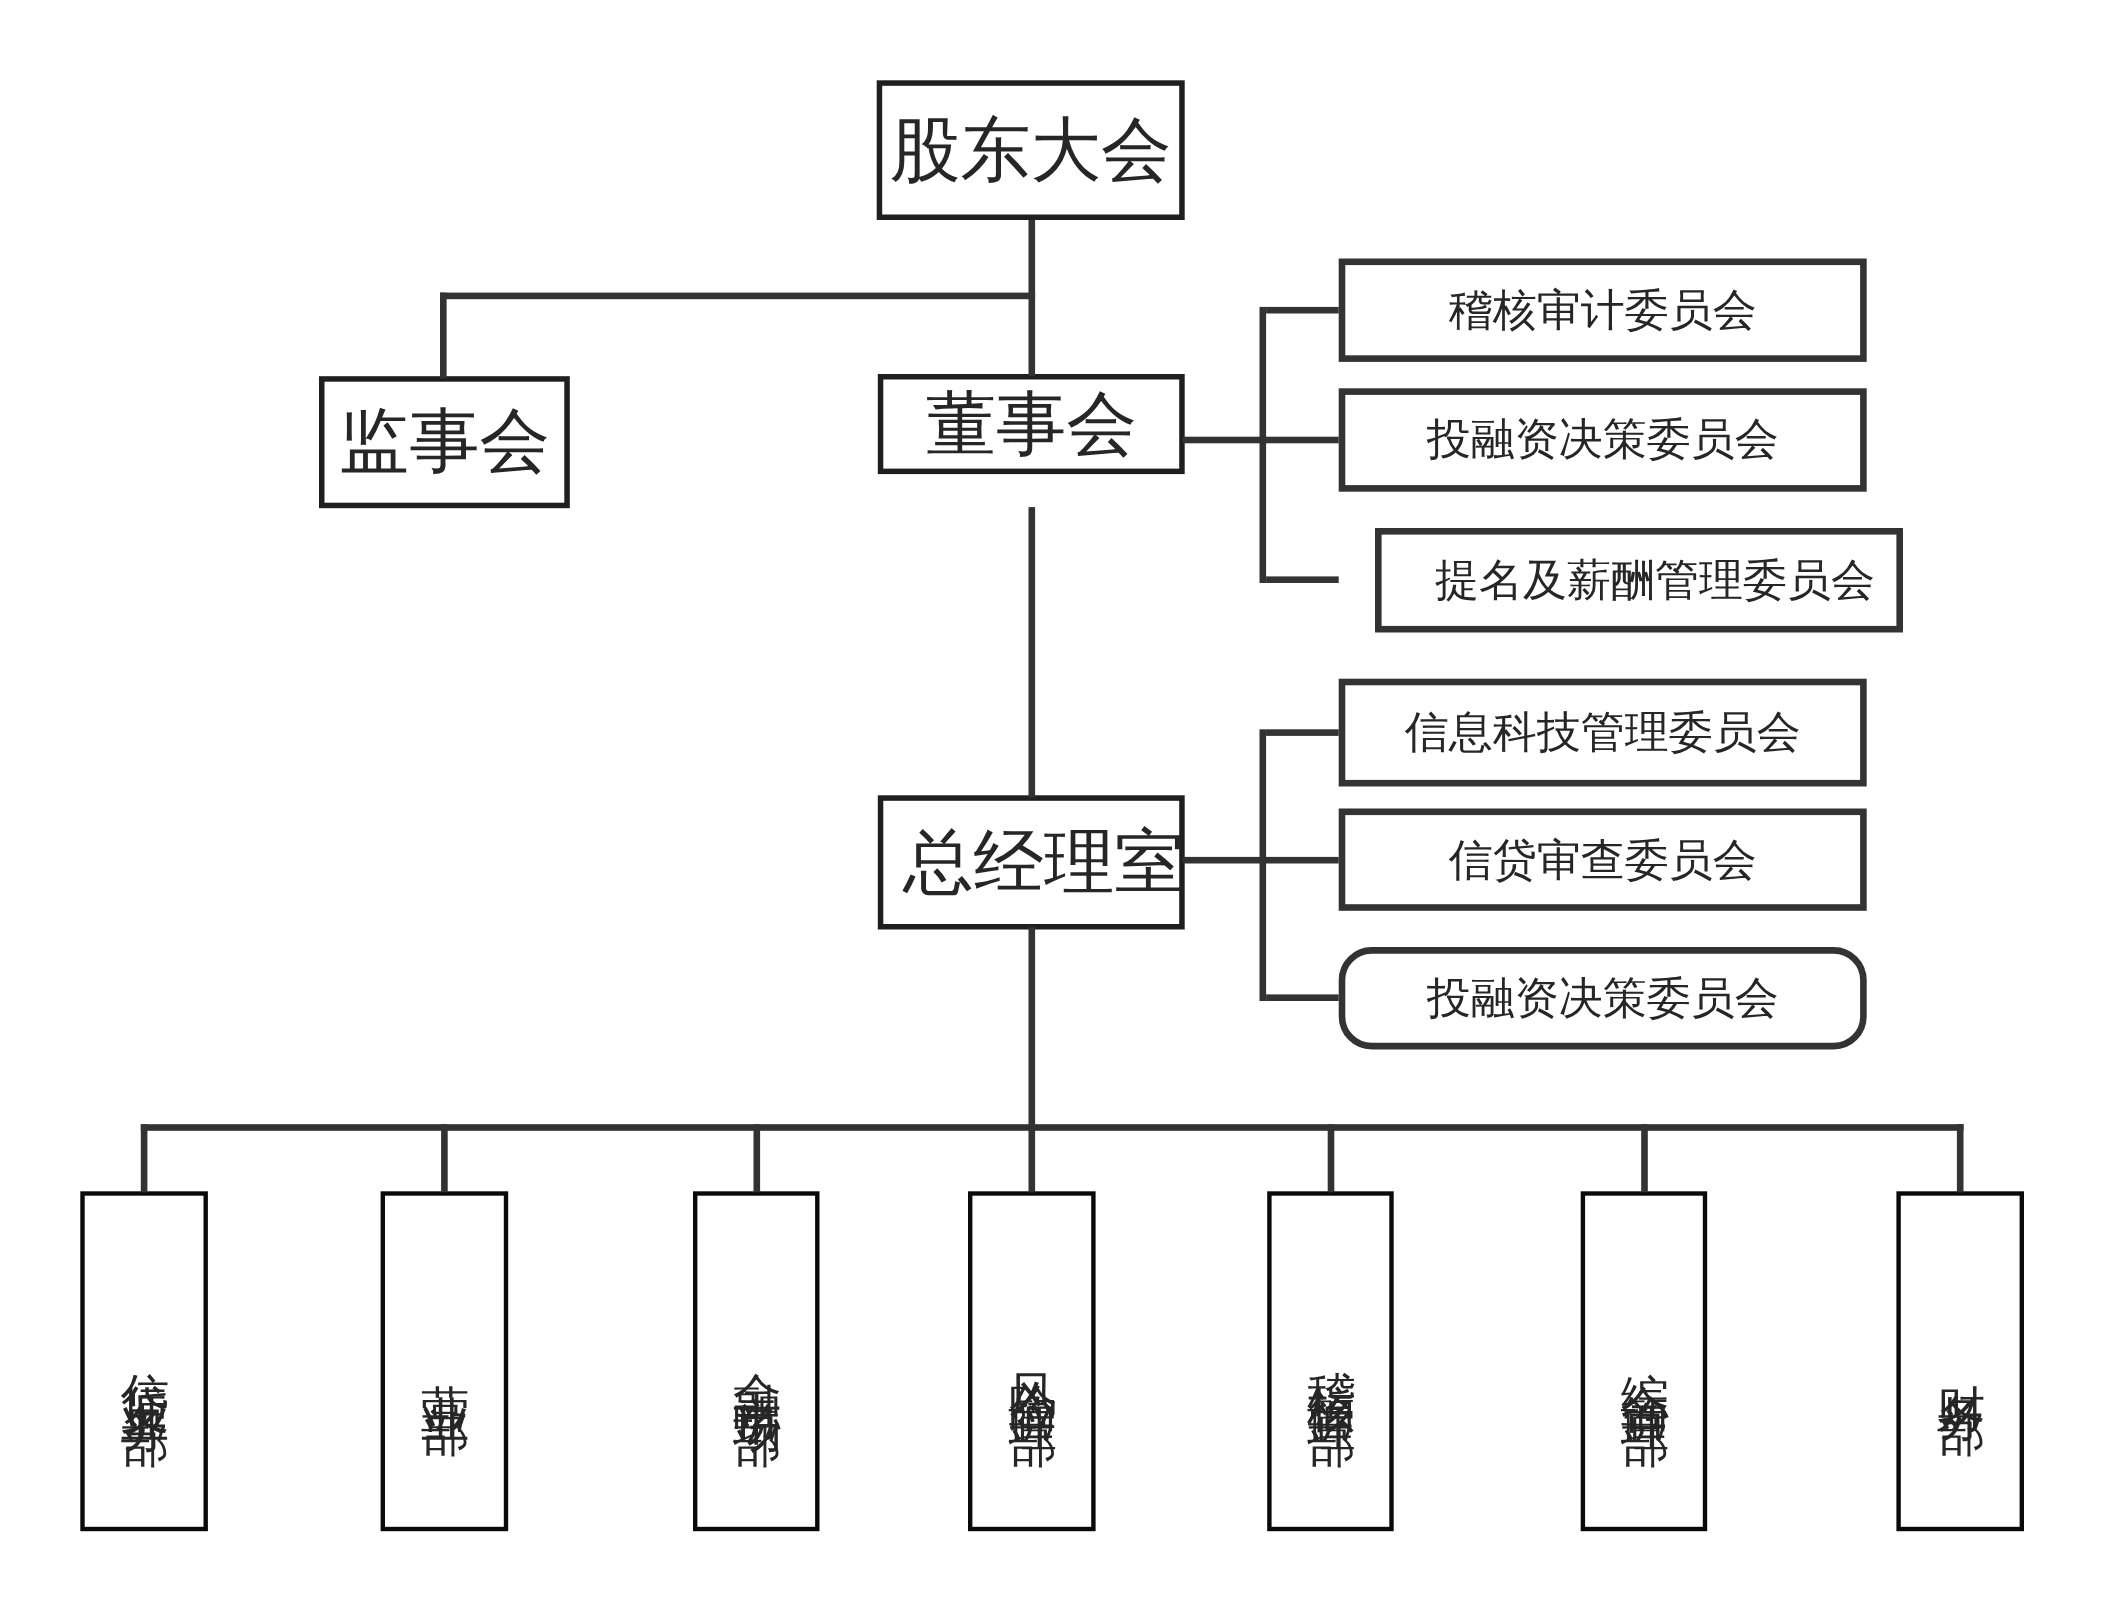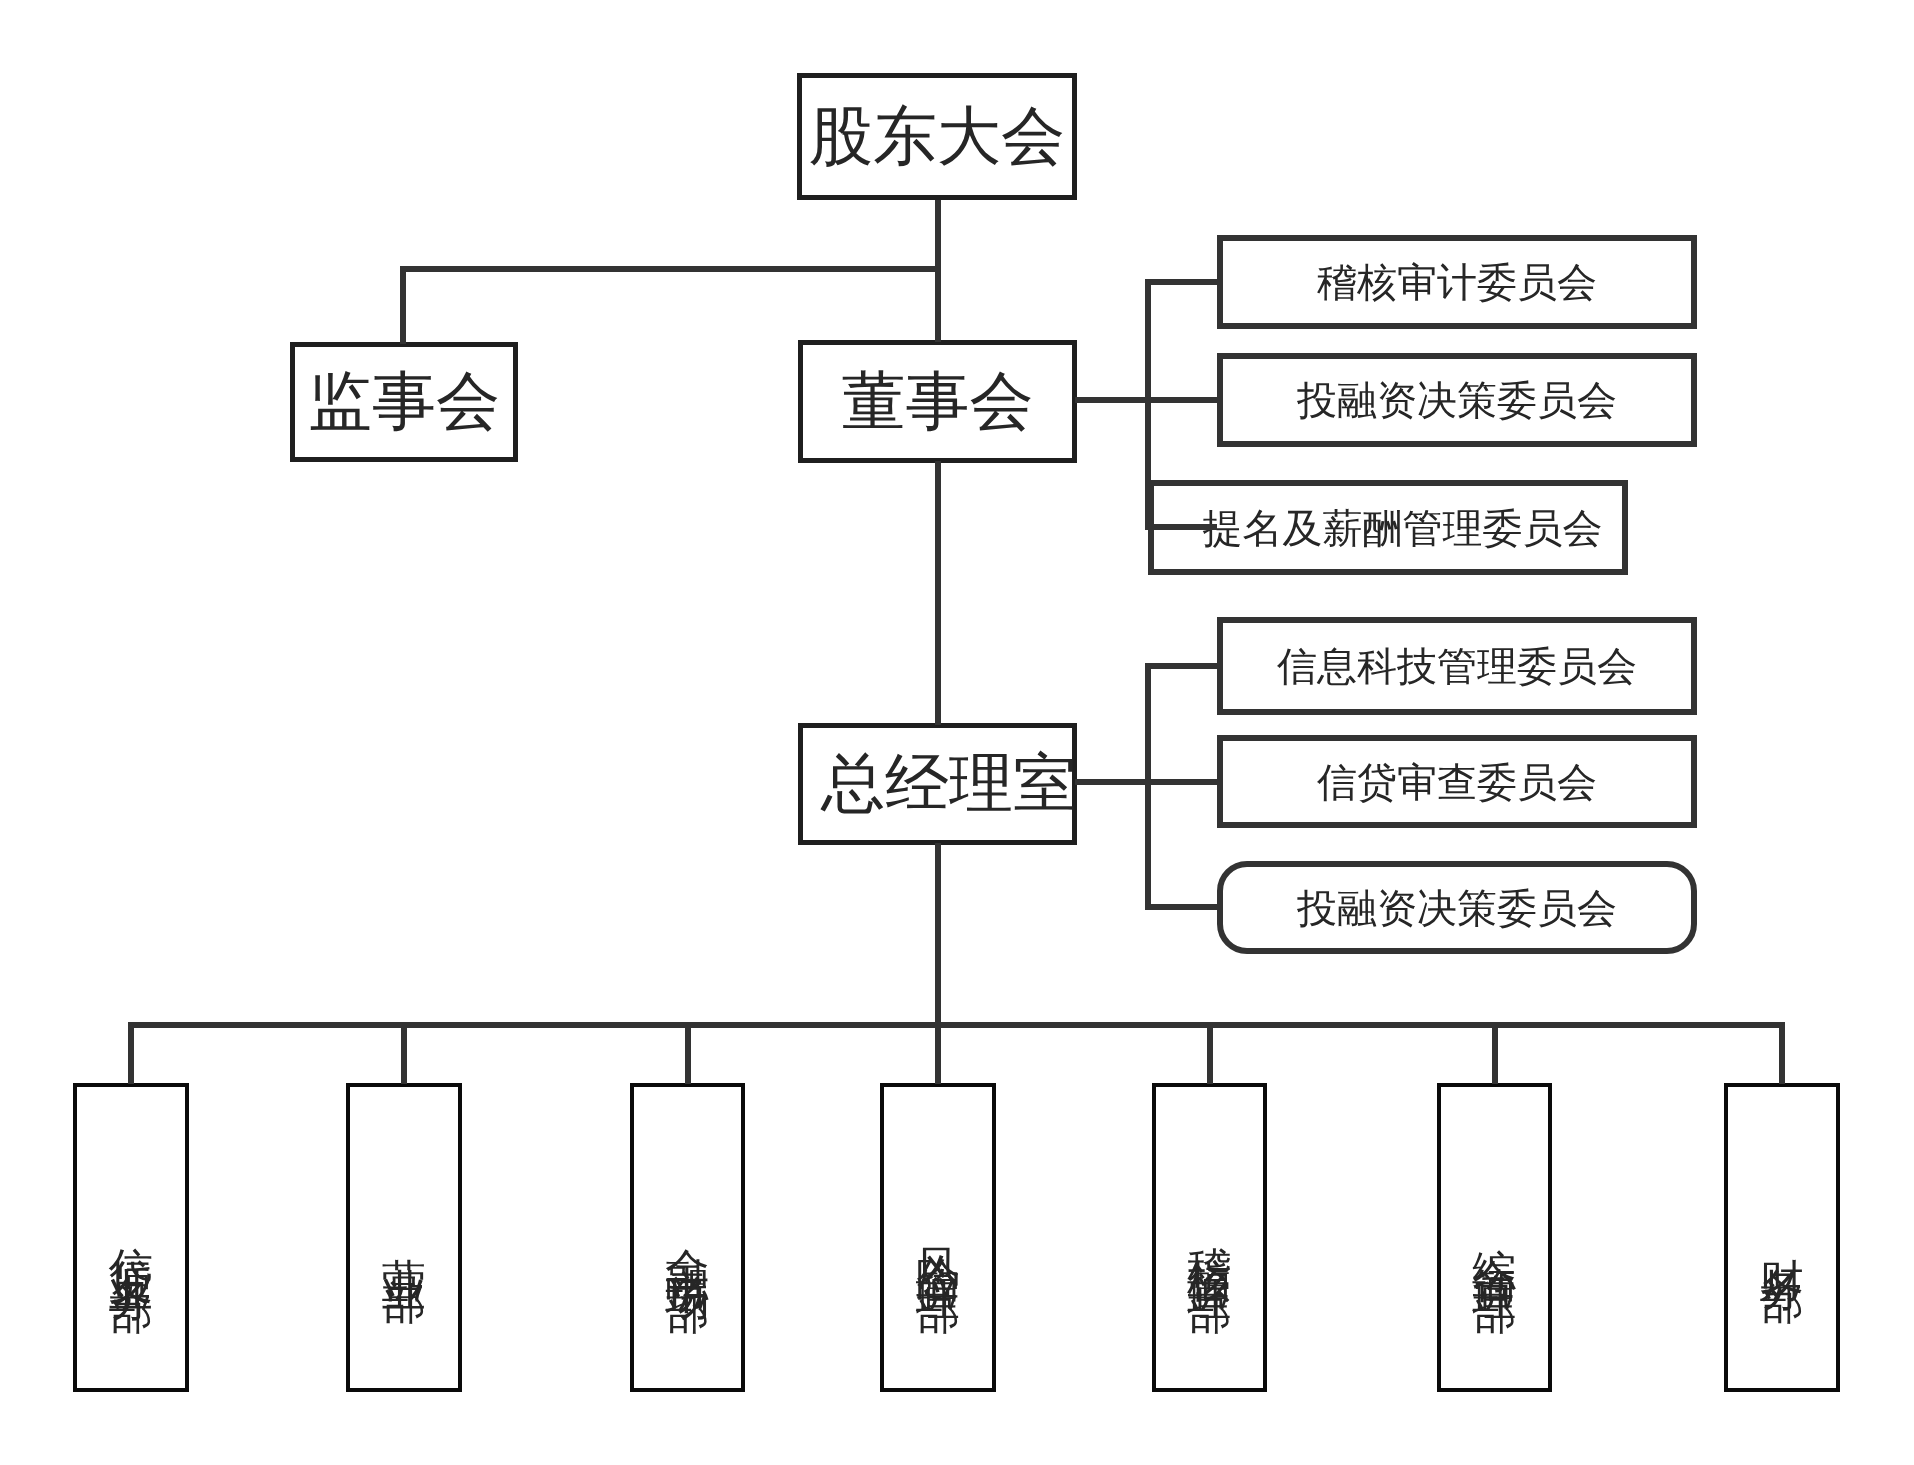--- a/index.html
+++ b/index.html
@@ -45,29 +45,29 @@
 </style>
 </head>
 <body>
 
 <div class="canvas">
 
   <div class="node main-box" style="left:797px; top:73px;  width:280px; height:127px;">股东大会</div>
 
   <div class="node main-box" style="left:290px; top:342px; width:228px; height:120px;">监事会</div>
 
-  <div class="node main-box" style="left:798px; top:340px; width:279px; height:123px;">董事会</div>
+  <div class="node main-box" style="left:798px; top:340px; width:279px; height:91px;">董事会</div>
 
   <div class="node main-box" style="left:798px; top:723px; width:279px; height:122px;padding-left:23px;">总经理室</div>
 
   <div class="node committee-box" style="left:1217px; top:235px; width:480px; height:94px;">稽核审计委员会</div>
 
   <div class="node committee-box" style="left:1217px; top:353px; width:480px; height:94px;">投融资决策委员会</div>
 
-  <div class="node committee-box" style="left:1148px; top:480px; width:480px; height:95px;padding-left:29px;">提名及薪酬管理委员会</div>
+  <div class="node committee-box" style="left:1250px; top:480px; width:480px; height:95px;padding-left:29px;">提名及薪酬管理委员会</div>
 
   <div class="node committee-box" style="left:1217px; top:617px; width:480px; height:98px;">信息科技管理委员会</div>
 
   <div class="node committee-box" style="left:1217px; top:735px; width:480px; height:93px;">信贷审查委员会</div>
 
   <div class="node committee-box" style="left:1217px; top:861px; width:480px; height:93px;border-radius:30px;">投融资决策委员会</div>
 
   <div class="node dept-box" style="left:73px;   top:1083px; width:116px; height:309px;">信贷业务部</div>
   <div class="node dept-box" style="left:346px;  top:1083px; width:116px; height:309px;">营业部</div>
   <div class="node dept-box" style="left:630px;  top:1083px; width:115px; height:309px;">金融市场部</div>

